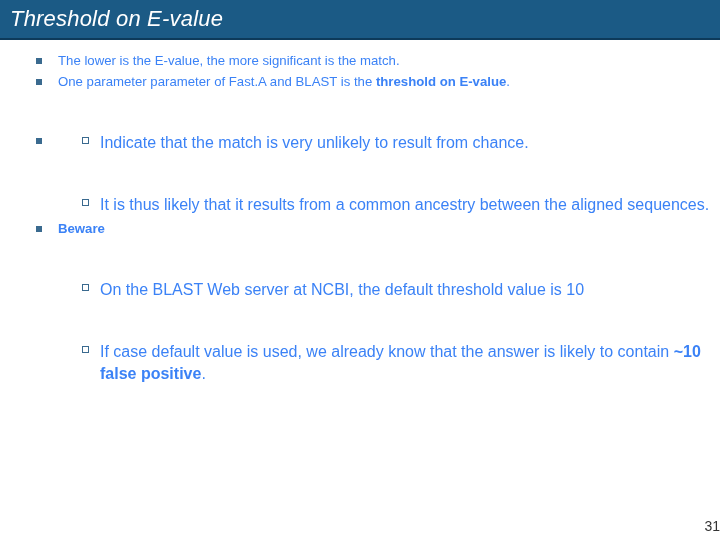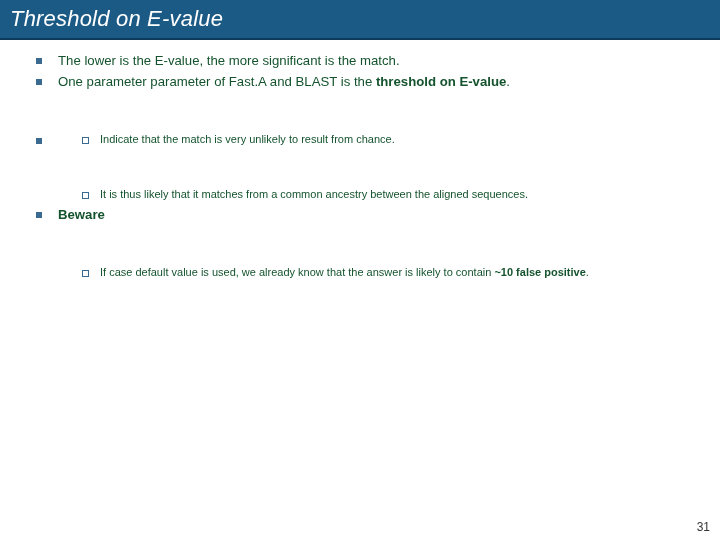--- a/index.html
+++ b/index.html
@@ -20,21 +20,21 @@
   .title-bar h1 {
     font-size: 22px;
     font-weight: normal;
     font-style: italic;
     letter-spacing: 0.2px;
   }
   .content {
     padding: 12px 8px 0 12px;
     font-size: 13.2px;
     line-height: 1.35;
-    color: #14532d;
+    color: #3b82f6;
   }
   ul.level1 {
     list-style: none;
     padding-left: 0;
   }
   ul.level1 > li {
     position: relative;
     padding-left: 46px;
     margin-bottom: 3px;
   }
@@ -50,65 +50,66 @@
   ul.level2 {
     list-style: none;
     padding-left: 0;
     margin-top: 6px;
     margin-bottom: 4px;
   }
   ul.level2 > li {
     position: relative;
     padding-left: 42px;
     margin-bottom: 2px;
-    font-size: 11px;
+    font-size: 16px;
     margin-top: 41px;
   }
   ul.level2 > li::before {
     content: "";
     position: absolute;
     left: 24px;
     top: 5px;
     width: 5px;
     height: 5px;
     border: 1px solid #3a6a8f;
     background: #fff;
   }
   .bold { font-weight: bold; }
   .italic { }
   .page-num {
     position: absolute;
     bottom: 6px;
-    right: 10px;
-    font-size: 12px;
+    right: 0;
+    font-size: 14px;
     color: #333;
   }
 </style>
 </head>
 <body>
 
 <div class="title-bar">
   <h1>Threshold on E-value</h1>
 </div>
 
 <div class="content">
   <ul class="level1">
     <li>The lower is the E-value, the more significant is the match.</li>
     <li>
       <span>One parameter parameter of Fast.A and BLAST is the </span><span class="bold">threshold on E-value</span><span>.</span>
     </li>
     <li>
       <ul class="level2">
         <li>Indicate that the match is very unlikely to result from chance.</li>
-        <li>It is thus likely that it matches from a common ancestry between the aligned sequences.</li>
+        <li>It is thus likely that it results from a common ancestry between the aligned sequences.</li>
       </ul>
     </li>
     <li>
       <span class="bold">Beware</span>
       <ul class="level2">
+        <li>On the BLAST Web server at NCBI, the default threshold value is 10</li>
         <li>
           <span>If case default value is used, we already know that the answer is likely to contain </span><span class="bold italic">~10 false positive</span><span>.</span>
         </li>
       </ul>
     </li>
   </ul>
 </div>
 
 <div class="page-num">31</div>
 

